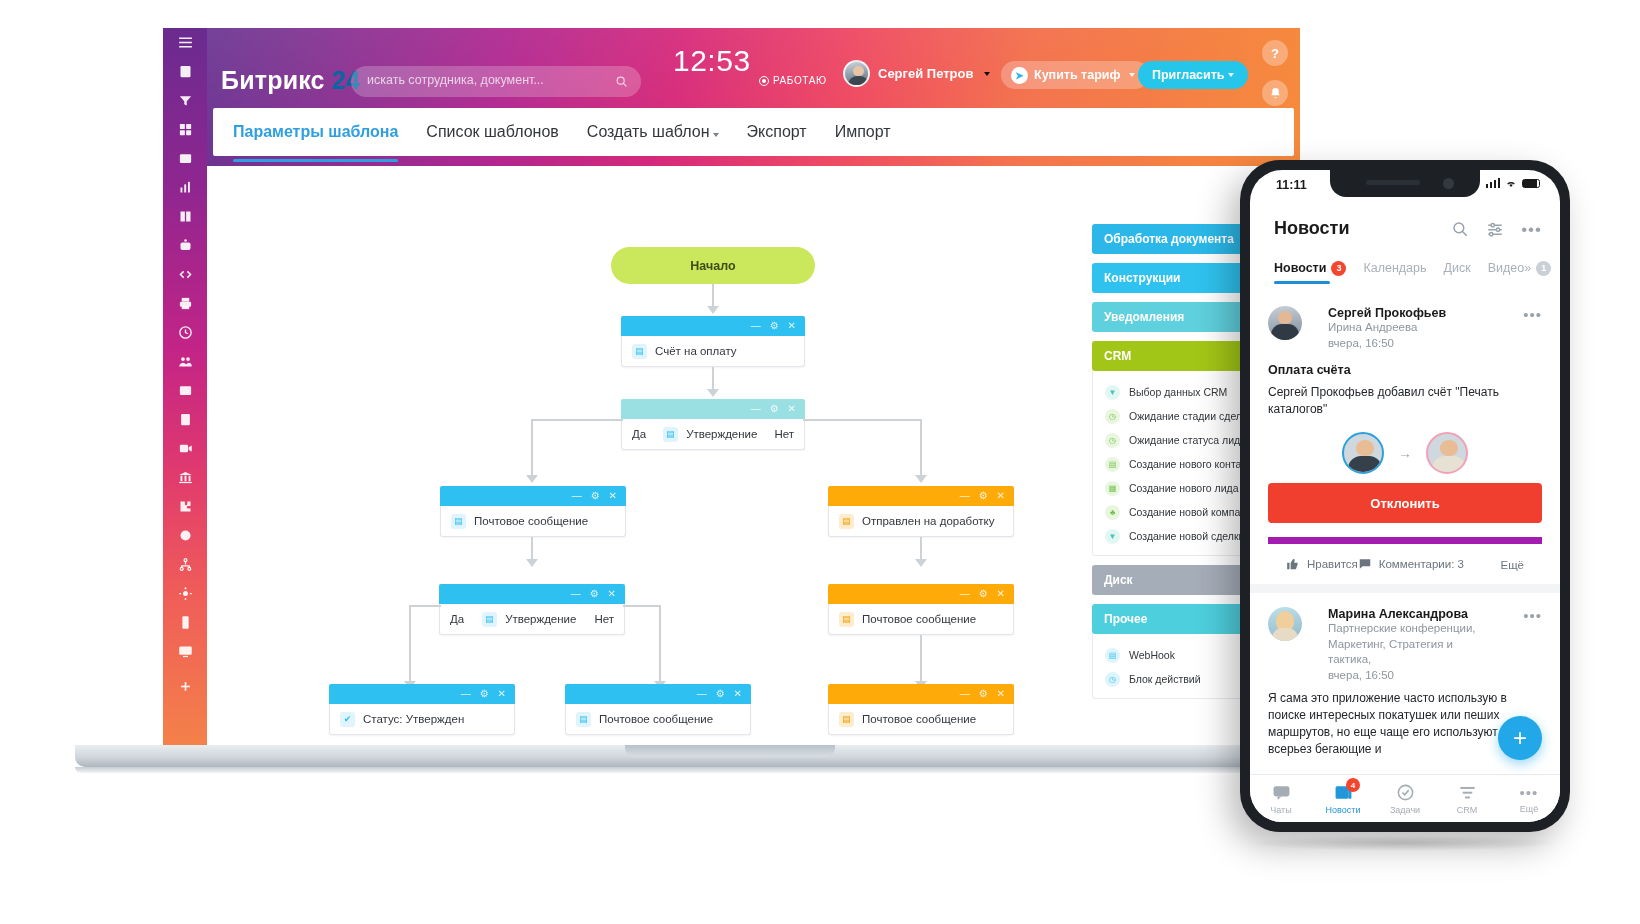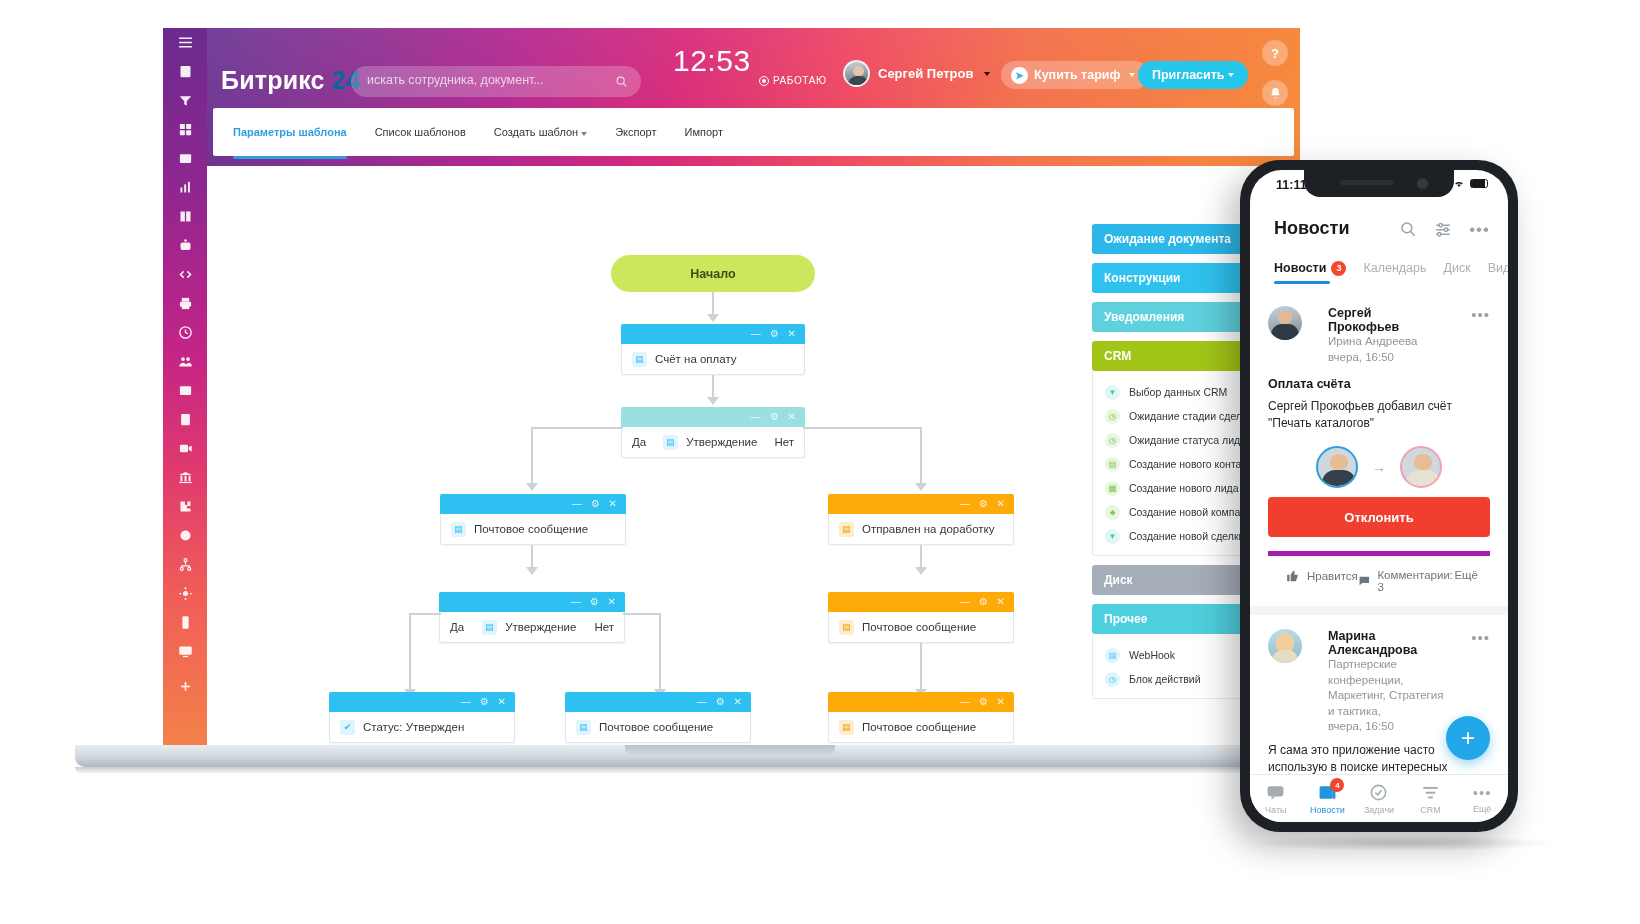--- a/index.html
+++ b/index.html
@@ -60,33 +60,33 @@
   #buy{ position:absolute; left:838px; top:33px; height:28px; padding:0 14px 0 10px; border-radius:14px;
       background:rgba(255,255,255,.26); display:flex;align-items:center; gap:6px; color:#fff; font-size:12.5px; font-weight:bold;}
   #buy .rocket{ width:17px;height:17px;border-radius:50%;background:#fff;display:flex;align-items:center;justify-content:center;color:#2fb5e8;font-size:10px;}
   #invite{ position:absolute; left:975px; top:33px; height:28px; padding:0 14px; border-radius:14px;
       background:#26c6ea; display:flex;align-items:center; color:#fff; font-size:12.5px; font-weight:bold;}
 
   
   #content-card{ position:absolute; left:44px; top:80px; right:0; bottom:0; }
   #tabs{ position:absolute; left:6px; top:0; right:6px; height:48px; background:#fff; border-radius:2px;
      display:flex; align-items:center; padding-left:20px; gap:28px; }
-  .tab{ font-size:11px; color:#32373c; white-space:nowrap; position:relative; padding:14px 0;}
+  .tab{ font-size:16px; color:#32373c; white-space:nowrap; position:relative; padding:14px 0;}
   .tab.active{ color:#2f9fe0; font-weight:bold; }
   .tab.active:after{ content:""; position:absolute; left:0; right:0; bottom:-7px; height:3px; background:#2f9fe0; border-radius:2px;}
   .tab .caret{ color:#6b7279; }
 
   #page-title-row{ position:absolute; left:20px; top:60px; display:flex; align-items:center; gap:14px;}
   #page-title{ font-size:21px; color:#fff; font-weight:300; letter-spacing:.1px;}
   #fav-star{ color:rgba(255,255,255,.75); font-size:15px;}
 
   #workspace{ position:absolute; left:6px; top:108px; right:6px; bottom:0; background:#fff; border-radius:2px; overflow:hidden;}
 
   
-  #canvas{ position:absolute; left:0; top:8px; width:810px; height:560px; }
+  #canvas{ position:absolute; left:0; top:0; width:810px; height:560px; }
   .node{ position:absolute; }
   .node .bar{ height:20px; border-radius:2px 2px 0 0; display:flex; align-items:center; justify-content:flex-end; gap:9px; padding-right:9px;}
   .node .bar span{ font-size:10px; color:rgba(255,255,255,.85); line-height:1;}
   .node .body{ background:#fff; border:1px solid #e2e6ea; border-top:none; border-radius:0 0 3px 3px;
      height:31px; display:flex; align-items:center; padding:0 10px; gap:8px; font-size:11.5px; color:#32373c;
      box-shadow:0 1px 2px rgba(0,0,0,.05);}
   .nicon{ width:15px;height:15px;border-radius:3px;display:flex;align-items:center;justify-content:center;font-size:9px; flex:none;}
   .node.blue .bar{ background:#2ec0f0; }
   .node.teal .bar{ background:#9adfe2; }
   .node.orange .bar{ background:#feab0a; }
@@ -122,21 +122,21 @@
 
   
   #laptop-base{ position:absolute; left:75px; top:745px; width:1343px; height:22px;
      background:linear-gradient(180deg,#e9edf0 0%,#cfd6dc 55%,#aeb7bf 100%); border-radius:0 0 10px 10px;}
   #laptop-notch{ position:absolute; left:625px; top:745px; width:210px; height:12px;
      background:linear-gradient(180deg,#b9c2ca,#d7dde2); border-radius:0 0 9px 9px;}
   #laptop-foot{ position:absolute; left:75px; top:767px; width:1343px; height:6px;
      background:linear-gradient(180deg,#9aa4ad,#e6eaee); border-radius:0 0 6px 6px; opacity:.55;}
 
   
-  #phone{ position:absolute; left:1240px; top:160px; width:278px; height:672px;
+  #phone{ position:absolute; left:1240px; top:160px; width:330px; height:672px;
      background:#1d2126; border-radius:40px; box-shadow:-10px 14px 34px rgba(0,0,0,.28);}
   #phone-inner{ position:absolute; left:10px; top:10px; right:10px; bottom:10px; border-radius:32px;
      background:#fff; overflow:hidden;}
   #notch{ position:absolute; left:50%; transform:translateX(-50%); top:0; width:150px; height:27px;
      background:#1d2126; border-radius:0 0 16px 16px; z-index:5;}
   #notch .cam{ position:absolute; right:26px; top:8px; width:11px;height:11px;border-radius:50%;background:#33393f;}
   #notch .spk{ position:absolute; left:36px; top:10px; width:54px;height:5px;border-radius:3px;background:#2a3036;}
   #ph-status{ position:absolute; left:0; top:0; right:0; height:30px; }
   #ph-time{ position:absolute; left:26px; top:8px; font-size:12.5px; font-weight:bold; color:#1a1a1a;}
   #ph-right{ position:absolute; right:20px; top:8px; display:flex; align-items:center; gap:5px;}
@@ -168,22 +168,22 @@
   .facecirc{ width:42px;height:42px;border-radius:50%; border:2.5px solid #2aa0dd; position:relative; overflow:hidden; background:#cfd8de;}
   .facecirc.pink{ border-color:#f2a0b5; }
   .facecirc .h{ position:absolute; left:12px; top:6px; width:18px;height:16px;border-radius:50% 50% 45% 45%; background:#e8bd96;}
   .facecirc .b{ position:absolute; left:4px; top:22px; width:34px;height:22px;border-radius:13px 13px 0 0; background:#35404a;}
   .facecirc.pink .b{ background:#e7e1d4; }
   .arrw{ color:#9aa3ab; font-size:14px;}
   .btn-approve{ margin:14px 0 0 0; height:40px; border-radius:4px; background:#9bd418; color:#fff;
       display:flex;align-items:center;justify-content:center; font-size:13px; font-weight:bold;}
   .btn-reject{ margin:9px 0 0 0; height:40px; border-radius:4px; background:#f03e2f; color:#fff;
       display:flex;align-items:center;justify-content:center; font-size:13px; font-weight:bold;}
-  .post-actions{ display:flex; align-items:flex-start; padding:13px 18px; margin-top:14px;
-      border-top:5px solid #a21caf; font-size:11.5px; color:#6b757d;}
+  .post-actions{ display:flex; align-items:flex-end; padding:13px 18px; margin-top:14px;
+      border-top:7px solid #a21caf; font-size:11.5px; color:#6b757d;}
   .post-actions .more{ margin-left:auto; }
   #fab{ position:absolute; right:18px; bottom:62px; width:44px;height:44px;border-radius:50%;
       background:#22a7e8; color:#fff; display:flex;align-items:center;justify-content:center; font-size:24px; font-weight:300;
       box-shadow:0 4px 12px rgba(34,167,232,.45); z-index:6;}
   #ph-nav{ position:absolute; left:0; right:0; bottom:0; height:48px; background:#fff; border-top:1px solid #e6eaed;
       display:flex; }
   .nav-item{ flex:1; display:flex; flex-direction:column; align-items:center; justify-content:center; gap:3px;
       font-size:9px; color:#a5adb4; position:relative;}
   .nav-item.active{ color:#2196d9; }
   .nav-item .nbadge{ position:absolute; top:3px; left:50%; margin-left:3px; background:#f4452e; color:#fff;
@@ -559,21 +559,21 @@
             </div>
             <div class="body">
               <span class="nicon orange">▤</span>
               <span>Почтовое сообщение</span>
             </div>
           </div>
         </div>
 
         <div id="right-panel">
           <div class="grp-head c1">
-            <span>Ожидание документа</span>
+            <span>Обработка документа</span>
             <span class="chev">⌄</span>
           </div>
           <div class="grp-head c2">
             <span>Конструкции</span>
             <span class="chev">⌄</span>
           </div>
           <div class="grp-head c3">
             <span>Уведомления</span>
             <span class="chev">⌄</span>
           </div>

